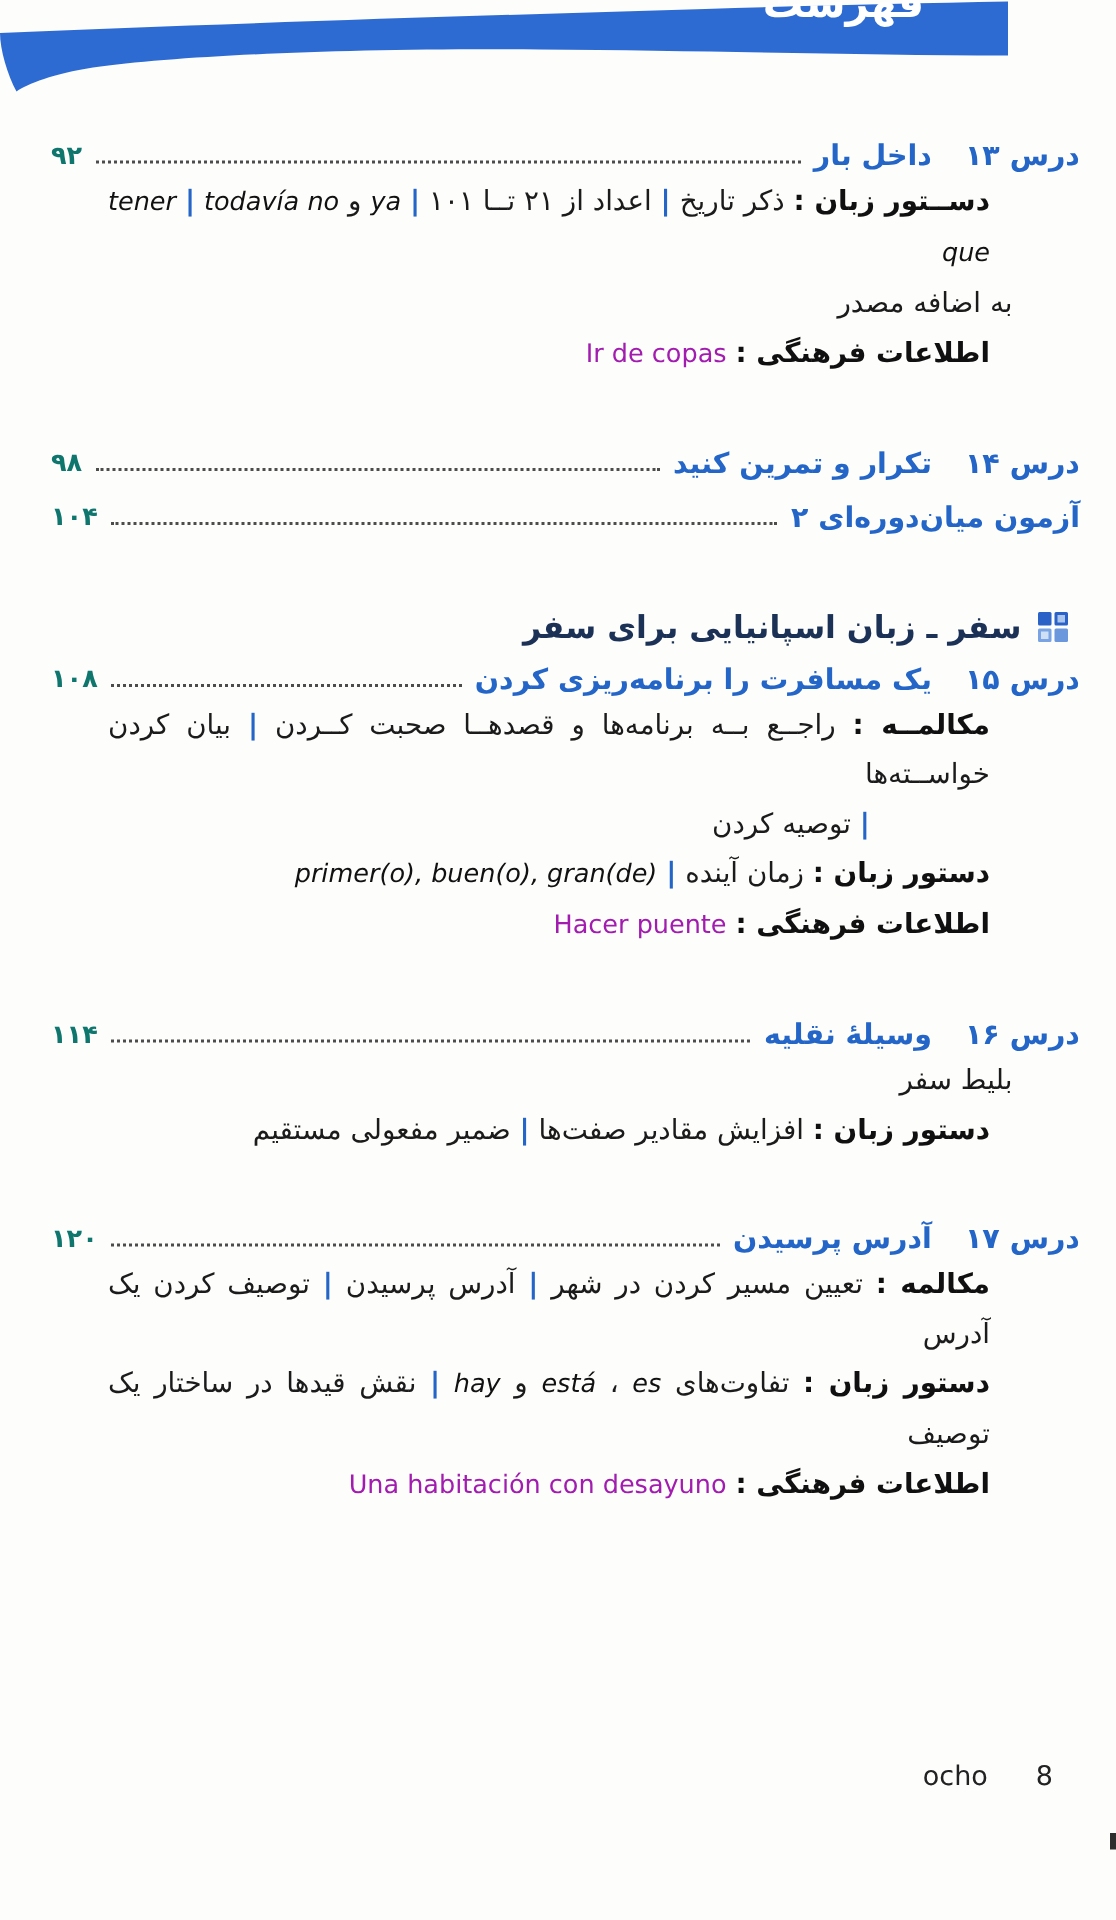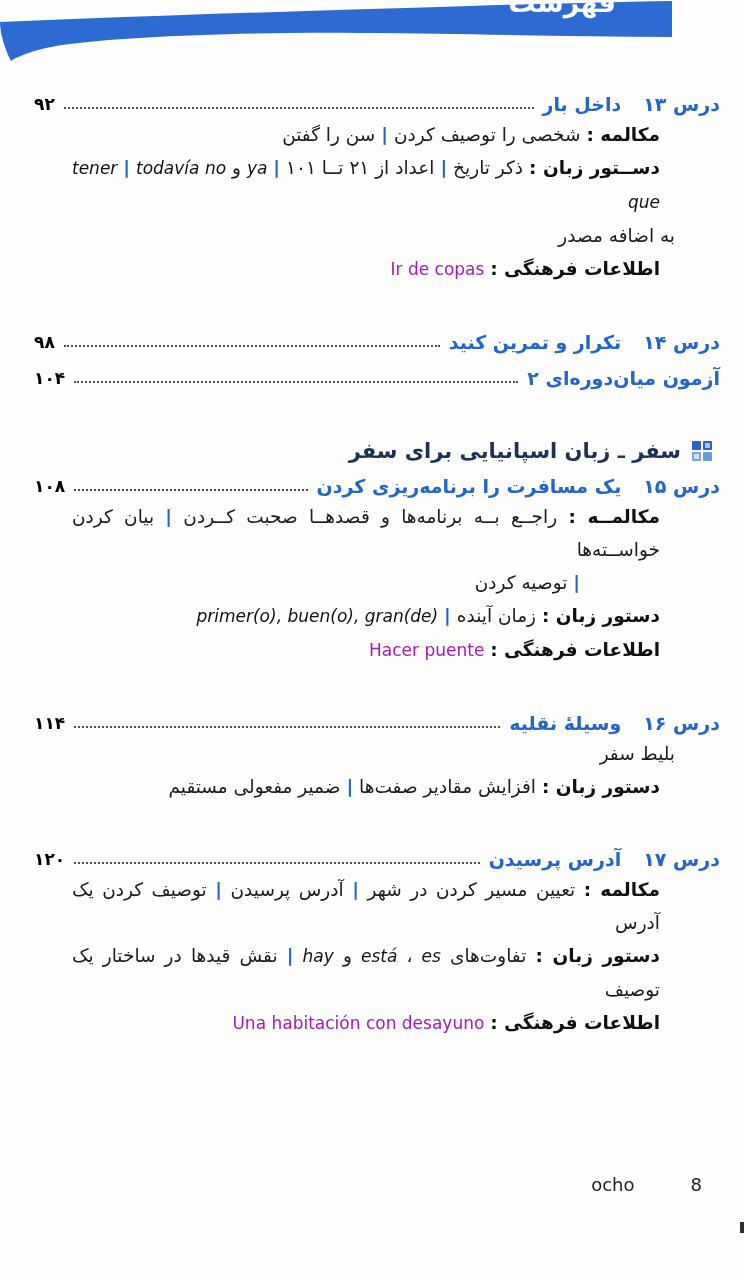--- a/index.html
+++ b/index.html
@@ -26,21 +26,21 @@
     color:#2465c8;font-weight:bold;font-size:19px;line-height:28px;
   }
   .row-num{flex:0 0 auto;margin-left:22px;}
   .row-title{flex:0 0 auto;}
   .leader{
     flex:1 1 auto;align-self:flex-end;
     border-bottom:2.4px dotted #4c4c4c;
     margin:0 9px 9px 9px;height:1px;
   }
   .row-page{
-    flex:0 0 auto;color:#000000;font-weight:bold;font-size:17px;
+    flex:0 0 auto;color:#0f766e;font-weight:bold;font-size:17px;
     font-family:"DejaVu Sans",sans-serif;
   }
   
   .detail-line{
     margin:0 84px 0 72px;
     font-size:18.5px;line-height:33px;color:#1b1b1b;
     text-align:right;
   }
   .detail-line.fill{text-align:justify;text-align-last:justify;}
   .detail-line.cont{margin-right:164px;}
@@ -61,21 +61,21 @@
   }
   .grid-icon i{display:block;border-radius:1px;}
   .gi-1{background:#aac6ef;border:2px solid #2a62c8;box-sizing:border-box;}
   .gi-2{background:#2a62c8;}
   .gi-3{background:#6b97dd;}
   .gi-4{background:#cfdff6;border:2px solid #79a3e2;box-sizing:border-box;}
   .section-title{font-size:21px;font-weight:bold;color:#1c3156;}
   
   .footer{
     position:absolute;top:1174px;right:42px;
-    display:flex;direction:ltr;gap:56px;align-items:baseline;
+    display:flex;direction:ltr;gap:32px;align-items:baseline;
     font-size:18px;color:#222;
   }
   .scan-mark{position:absolute;right:0;top:1222px;width:4px;height:11px;background:#2d2d2d;}
 </style>
 </head>
 <body>
 
 <div class="banner">
   <svg width="744" height="80" viewBox="0 0 744 80">
     <path d="M0,22 C140,16 300,11 470,6 C570,3 660,1 744,0 L744,37 C620,38 500,34 360,33 C230,32 120,37 62,45 C36,49 18,56 11,61 C5,50 0,33 0,22 Z" fill="#2d6bd2"></path>
@@ -84,21 +84,20 @@
 </div>
 
 <div class="toc" id="toc">
     <div class="entry entry-lesson">
       <div class="toc-row">
         <span class="row-num">درس ۱۳</span>
         <span class="row-title">داخل بار</span>
         <span class="leader"></span>
         <span class="row-page">۹۲</span>
       </div>
-      <div class="detail-line right"><span class="seg seg-b">مکالمه :</span> <span class="seg seg-n">شخصی را توصیف کردن</span> <span class="seg seg-p">|</span> <span class="seg seg-n">سن را گفتن</span></div>
       <div class="detail-line fill"><span class="seg seg-b">دســتور زبان :</span> <span class="seg seg-n">ذکر تاریخ</span> <span class="seg seg-p">|</span> <span class="seg seg-n">اعداد از ۲۱ تــا ۱۰۱</span> <span class="seg seg-p">|</span> <span class="seg seg-i" dir="ltr">ya</span> <span class="seg seg-n">و</span> <span class="seg seg-i" dir="ltr">todavía no</span> <span class="seg seg-p">|</span> <span class="seg seg-i" dir="ltr">tener que</span></div>
       <div class="detail-line cont2"><span class="seg seg-n">به اضافه مصدر</span></div>
       <div class="detail-line right"><span class="seg seg-b">اطلاعات فرهنگی :</span> <span class="seg seg-l" dir="ltr">Ir de copas</span></div>
     </div>
     <div class="entry entry-lesson">
       <div class="toc-row">
         <span class="row-num">درس ۱۴</span>
         <span class="row-title">تکرار و تمرین کنید</span>
         <span class="leader"></span>
         <span class="row-page">۹۸</span>

